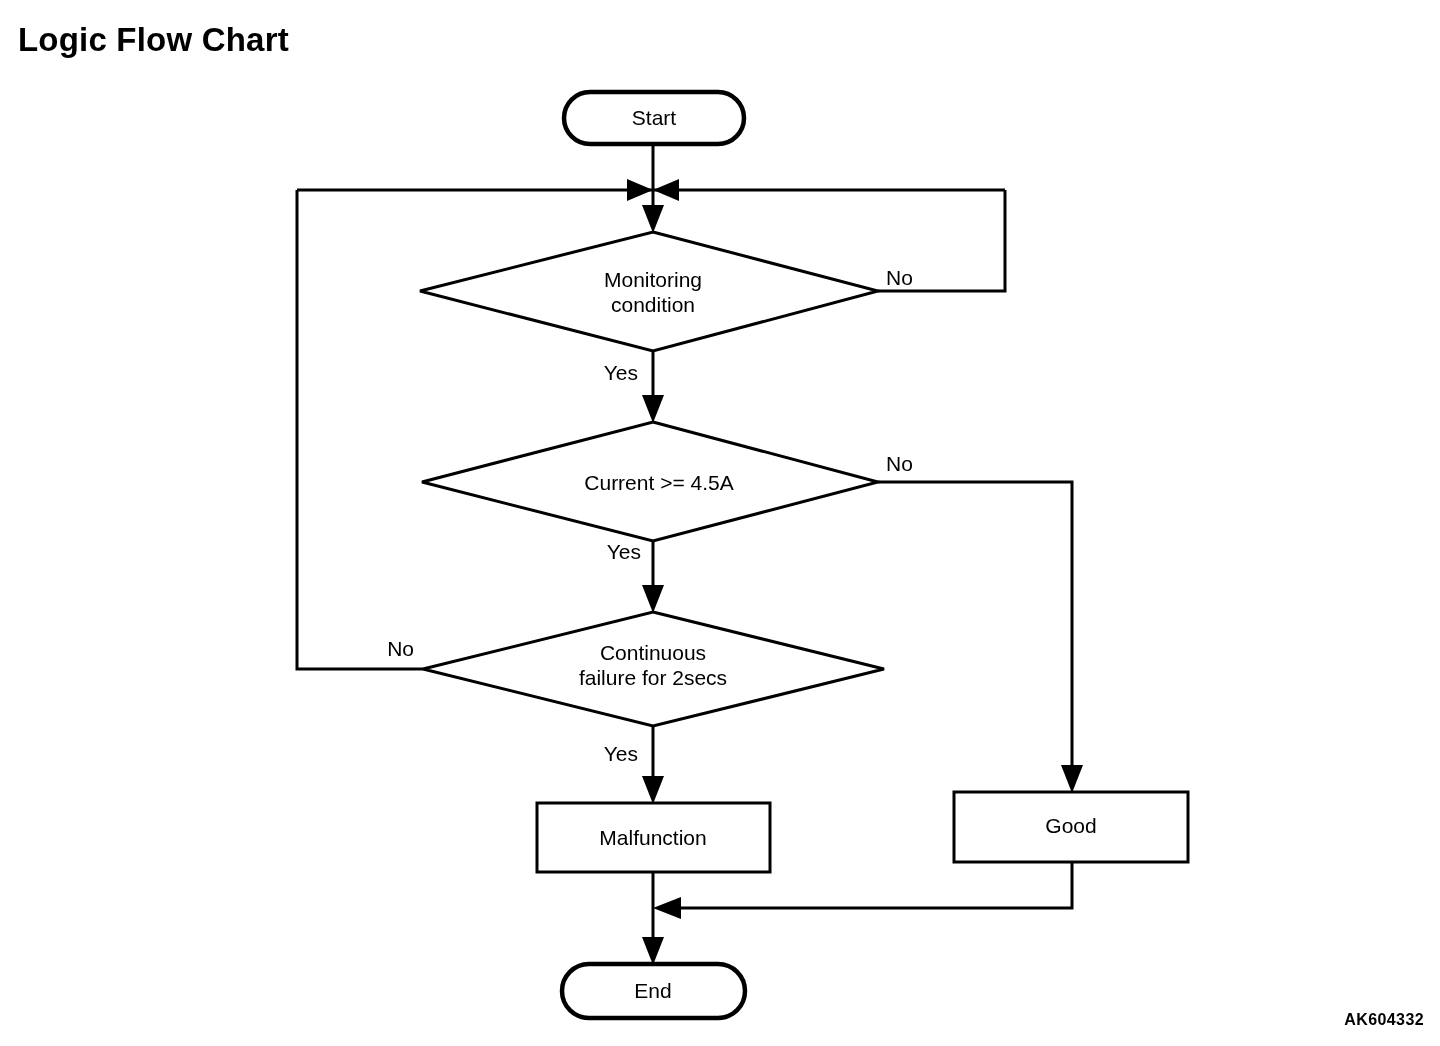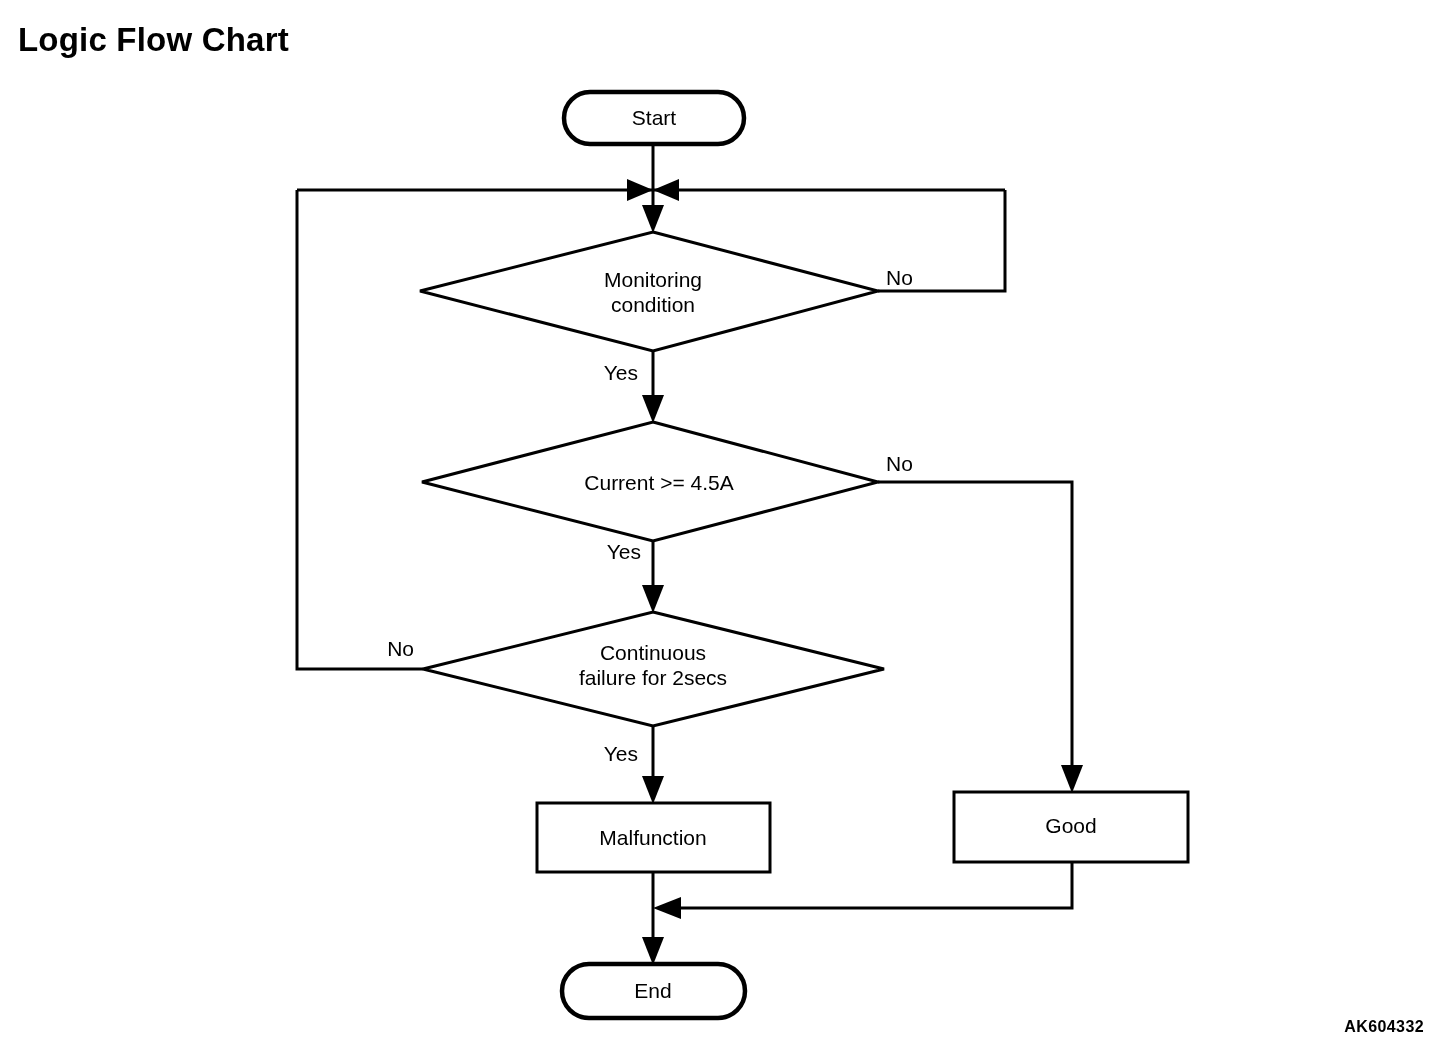--- a/index.html
+++ b/index.html
@@ -22,21 +22,21 @@
     top: 10px;
     font-size: 33px;
     font-weight: bold;
     letter-spacing: 0.2px;
     white-space: nowrap;
     margin-top: 11px;
   }
   #ref-code {
     position: absolute;
     right: 16px;
-    bottom: 10px;
+    bottom: 17px;
     font-size: 16px;
     font-weight: bold;
     letter-spacing: 0.4px;
   }
   #flow-svg {
     position: absolute;
     left: 0;
     top: 0;
     width: 1440px;
     height: 1046px;

